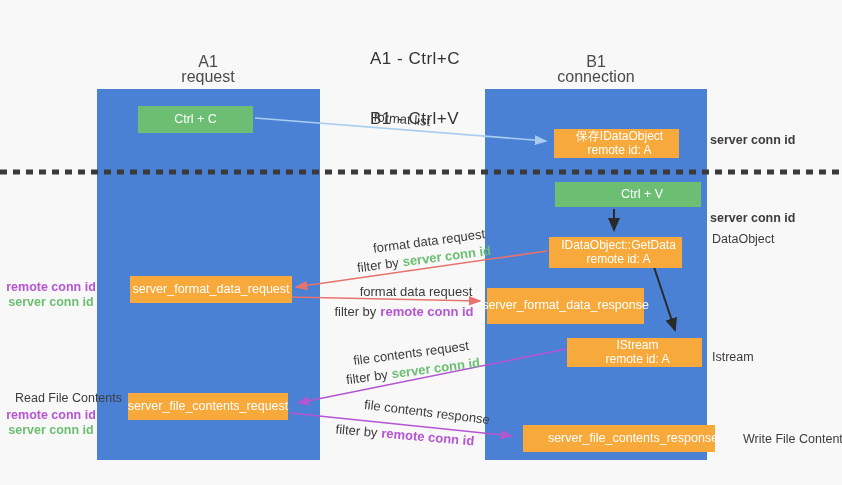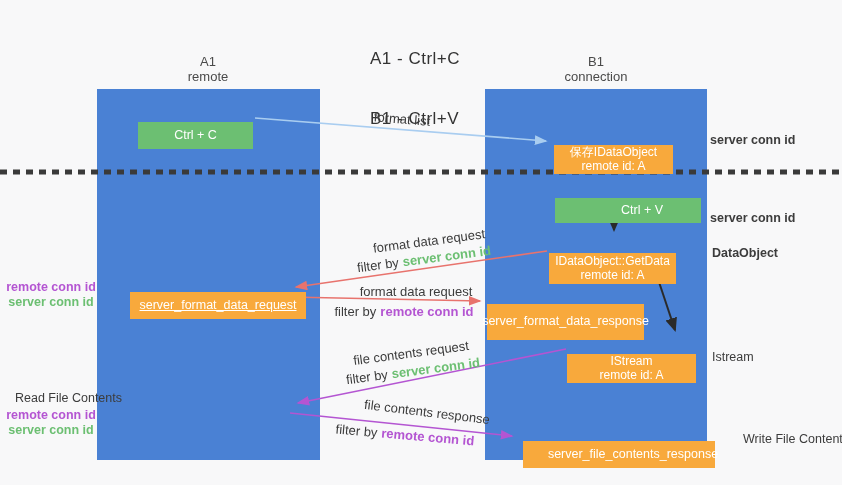--- a/index.html
+++ b/index.html
@@ -15,39 +15,39 @@
   }
   .column{
     position:absolute;
     top:89px;height:371px;
     background:#4a81d4;
   }
   .col-header{
     position:absolute;
     top:54px;
     text-align:center;
-    font-size:13px;color:#4a4a4a;line-height:15px;
+    font-size:16px;color:#4a4a4a;line-height:15px;
   }
   .title{
     position:absolute;
     left:370px;top:9px;
     font-size:17px;color:#333;
     line-height:20px;letter-spacing:.5px;
     white-space:pre;
   }
   .node{
     position:absolute;
     display:flex;flex-direction:column;
     align-items:center;justify-content:center;
     color:#fff;text-align:center;
-    font-size:12.5px;line-height:13.5px;margin-top:16px;
+    font-size:12.5px;line-height:13.5px;
   }
   .node.green{background:#6cbf72;}
   .node.orange{background:#f8a93c;}
-  .node.two{font-size:12px;}
+  .node.two{font-size:12px;padding-left:6px;}
   .flow-label{
     position:absolute;
     font-size:13px;color:#3c3c3c;
     white-space:nowrap;
     transform-origin:center center;
   }
   .center{transform:translate(-50%,-50%);}
   .id-green{color:#6cbf72;font-weight:bold;}
   .id-purple{color:#b455d2;font-weight:bold;}
   .side-label{
@@ -69,21 +69,21 @@
 
 <div class="canvas">
 
   <div class="title">
     <div>A1 - Ctrl+C</div>
     <div>B1 - Ctrl+V</div>
   </div>
 
   <div class="col-header" style="left:138px;width:140px;">
     <div>A1</div>
-    <div>remote</div>
+    <div>request</div>
   </div>
   <div class="col-header" style="left:526px;width:140px;">
     <div>B1</div>
     <div>connection</div>
   </div>
 
   <div class="column" style="left:97px;width:223px;"></div>
   <div class="column" style="left:485px;width:222px;"></div>
 
   <svg class="overlay" width="842" height="485" viewBox="0 0 842 485">
@@ -127,33 +127,36 @@
 
   <div class="node green" style="left:555px;top:182px;width:118px;height:25px;padding-left:28px;">
     <div>Ctrl + V</div>
   </div>
 
   <div class="node orange two" style="left:549px;top:237px;width:127px;height:31px;">
     <div>IDataObject::GetData</div>
     <div>remote id: A</div>
   </div>
 
-  <div class="node orange" style="left:130px;top:276px;width:176px;height:27px;text-decoration:underline;">
+  <div class="node orange" style="left:130px;top:276px;width:162px;height:27px;">
     <div>server_format_data_request</div>
   </div>
 
   <div class="node orange" style="left:487px;top:288px;width:157px;height:36px;">
     <div>server_format_data_response</div>
   </div>
 
   <div class="node orange two" style="left:567px;top:338px;width:129px;height:29px;">
     <div>IStream</div>
     <div>remote id: A</div>
   </div>
 
+  <div class="node orange" style="left:128px;top:393px;width:160px;height:27px;">
+    <div>server_file_contents_request</div>
+  </div>
 
   <div class="node orange" style="left:523px;top:425px;width:164px;height:27px;padding-left:28px;">
     <div>server_file_contents_response</div>
   </div>
 
   <div class="flow-label center" style="left:402px;top:119px;transform:translate(-50%,-50%) rotate(4.5deg);">format list</div>
 
   <div class="flow-label center" style="left:429px;top:241px;transform:translate(-50%,-50%) rotate(-7.5deg);">format data request</div>
   <div class="flow-label center" style="left:424px;top:259px;transform:translate(-50%,-50%) rotate(-7.5deg);">
     <span>filter by</span><span class="id-green filter-val">server conn id</span>
@@ -181,17 +184,17 @@
 
   <div class="side-label" style="left:4px;top:391px;margin-left:11px;">Read File Contents</div>
 
   <div class="side-ids" style="left:6px;top:408px;">
     <div class="id-purple">remote conn id</div>
     <div class="id-green">server conn id</div>
   </div>
 
   <div class="side-label id-green" style="left:710px;top:133px;">server conn id</div>
   <div class="side-label id-green" style="left:710px;top:211px;">server conn id</div>
-  <div class="side-label" style="left:712px;top:246px;font-weight:bold;">DataObject</div>
+  <div class="side-label" style="left:712px;top:232px;">DataObject</div>
   <div class="side-label" style="left:712px;top:350px;">Istream</div>
   <div class="side-label" style="left:743px;top:432px;">Write File Contents</div>
 
 </div>
 
 </body></html>

